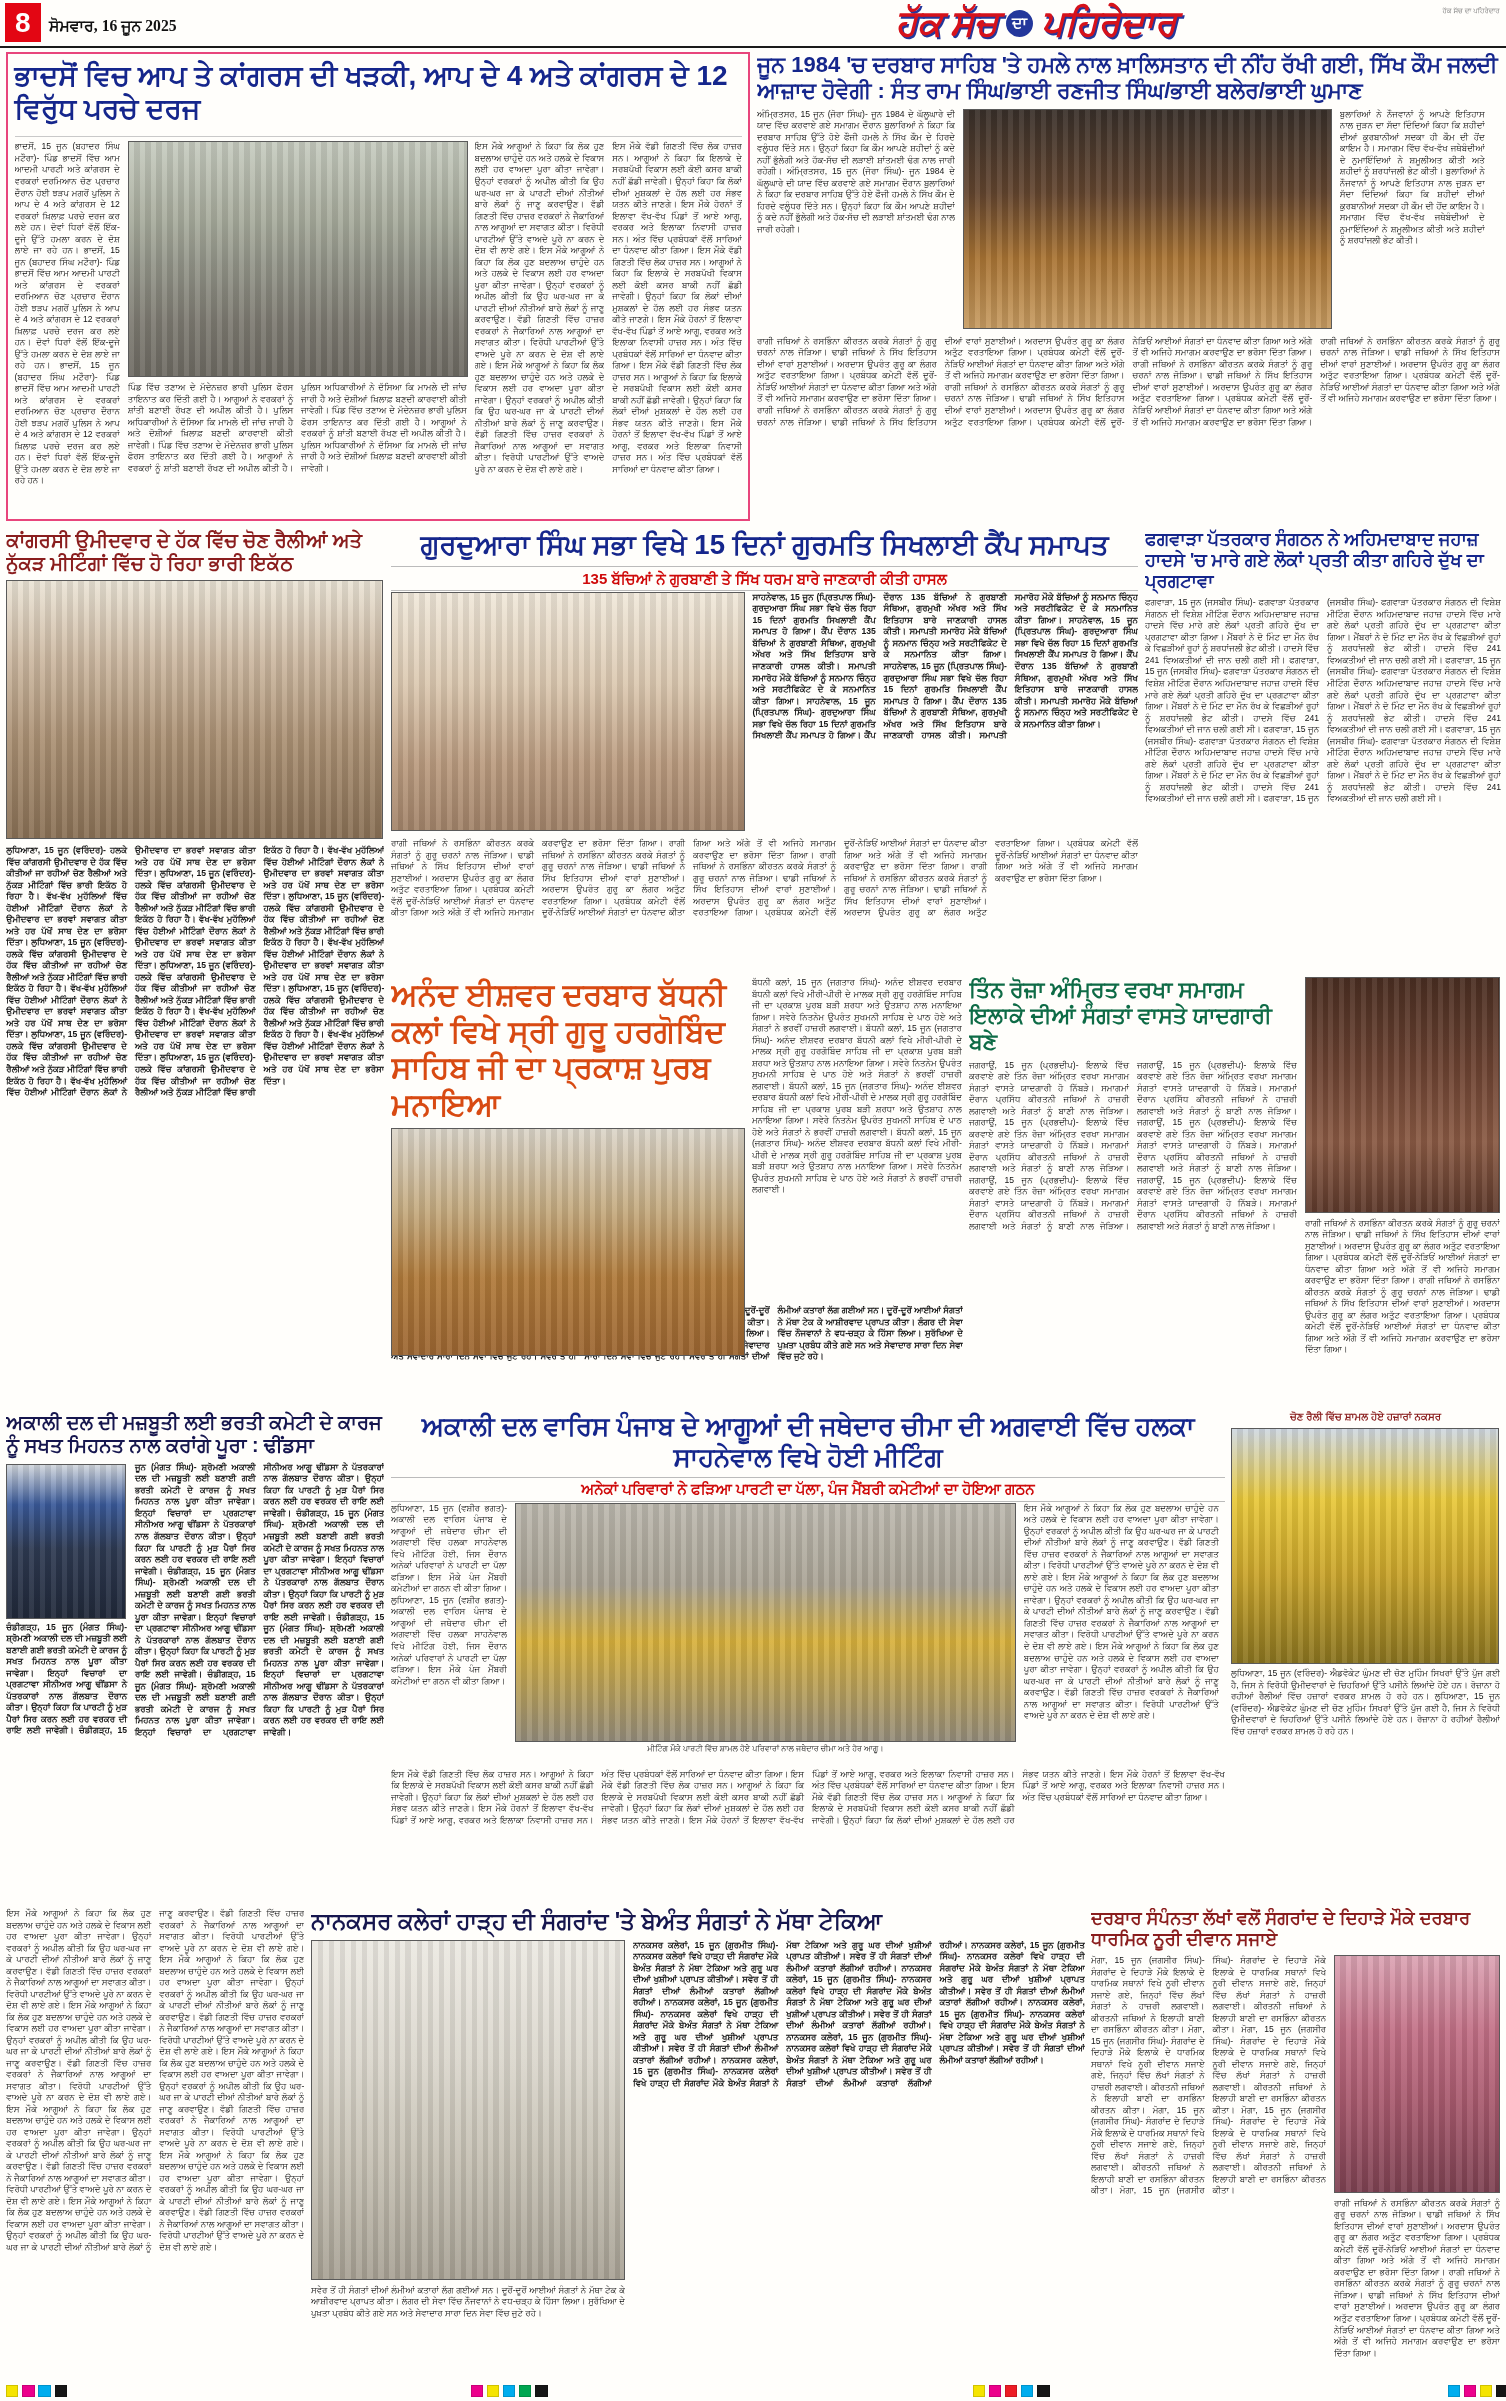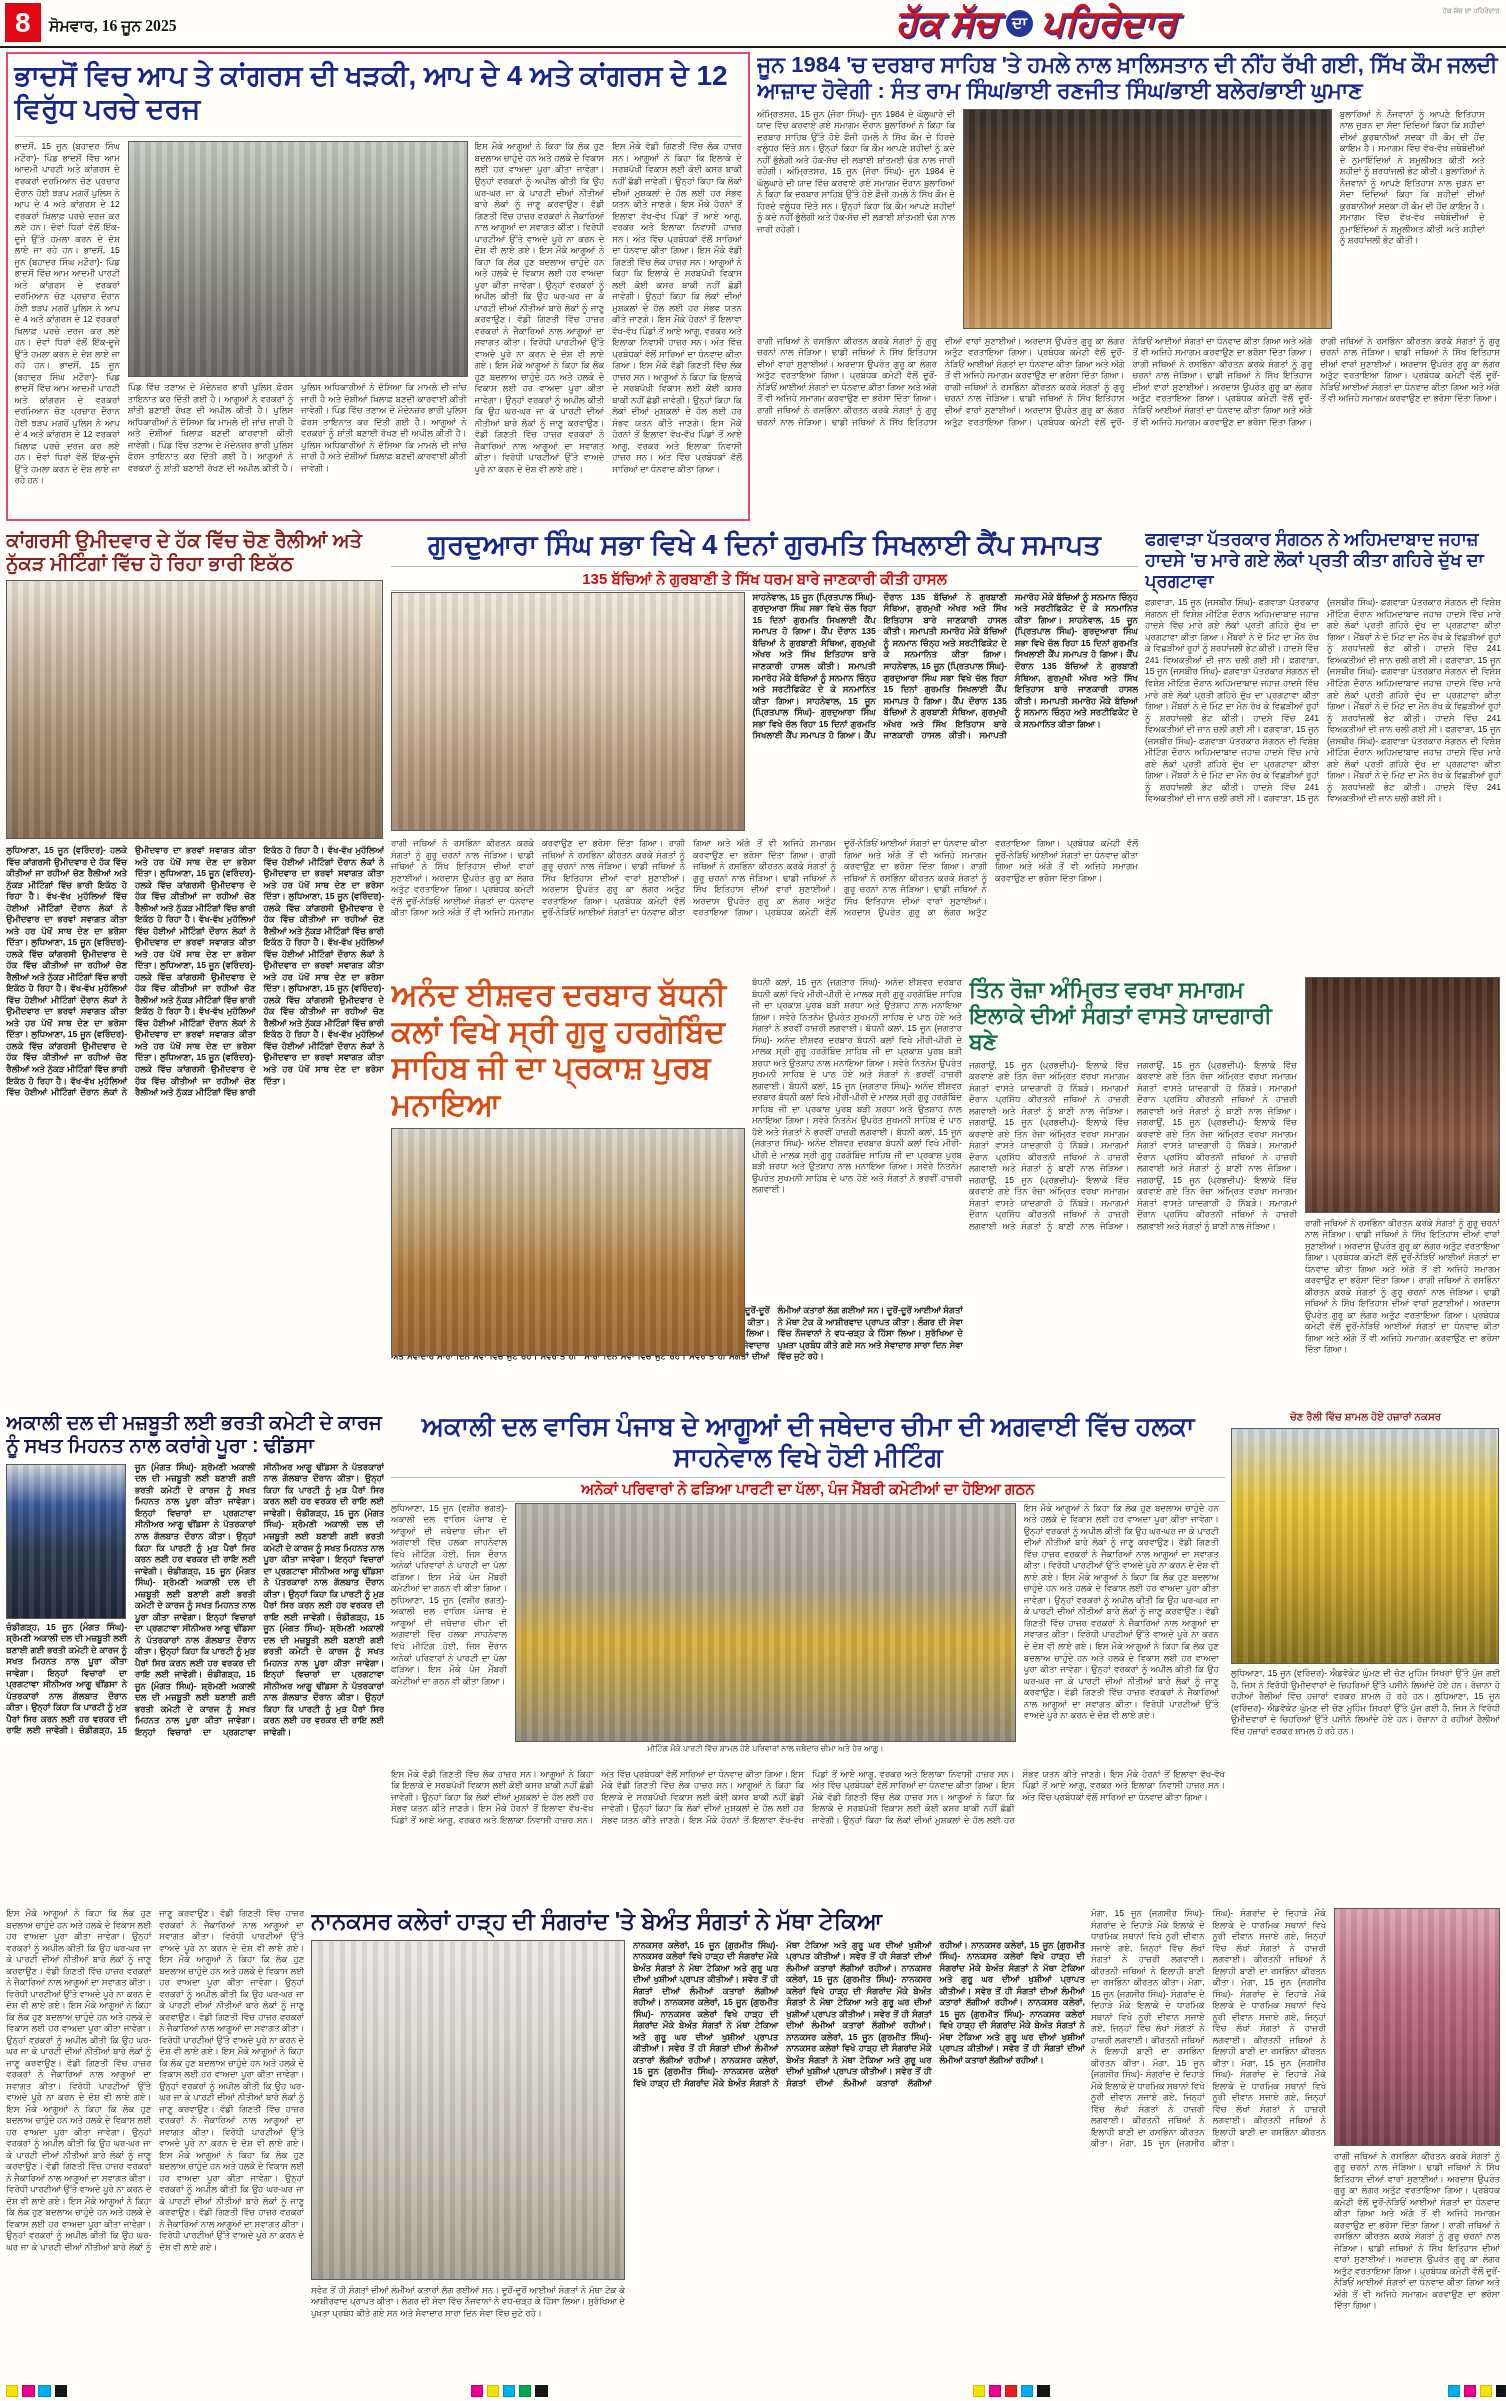--- a/index.html
+++ b/index.html
@@ -98,21 +98,21 @@
     <div class="tcol cols4" style="height:166px;margin-top:6.3px;">ਰਾਗੀ ਜਥਿਆਂ ਨੇ ਰਸਭਿੰਨਾ ਕੀਰਤਨ ਕਰਕੇ ਸੰਗਤਾਂ ਨੂੰ ਗੁਰੂ ਚਰਨਾਂ ਨਾਲ ਜੋੜਿਆ। ਢਾਡੀ ਜਥਿਆਂ ਨੇ ਸਿੱਖ ਇਤਿਹਾਸ ਦੀਆਂ ਵਾਰਾਂ ਸੁਣਾਈਆਂ। ਅਰਦਾਸ ਉਪਰੰਤ ਗੁਰੂ ਕਾ ਲੰਗਰ ਅਤੁੱਟ ਵਰਤਾਇਆ ਗਿਆ। ਪ੍ਰਬੰਧਕ ਕਮੇਟੀ ਵੱਲੋਂ ਦੂਰੋਂ-ਨੇੜਿਓਂ ਆਈਆਂ ਸੰਗਤਾਂ ਦਾ ਧੰਨਵਾਦ ਕੀਤਾ ਗਿਆ ਅਤੇ ਅੱਗੇ ਤੋਂ ਵੀ ਅਜਿਹੇ ਸਮਾਗਮ ਕਰਵਾਉਣ ਦਾ ਭਰੋਸਾ ਦਿੱਤਾ ਗਿਆ। ਰਾਗੀ ਜਥਿਆਂ ਨੇ ਰਸਭਿੰਨਾ ਕੀਰਤਨ ਕਰਕੇ ਸੰਗਤਾਂ ਨੂੰ ਗੁਰੂ ਚਰਨਾਂ ਨਾਲ ਜੋੜਿਆ। ਢਾਡੀ ਜਥਿਆਂ ਨੇ ਸਿੱਖ ਇਤਿਹਾਸ ਦੀਆਂ ਵਾਰਾਂ ਸੁਣਾਈਆਂ। ਅਰਦਾਸ ਉਪਰੰਤ ਗੁਰੂ ਕਾ ਲੰਗਰ ਅਤੁੱਟ ਵਰਤਾਇਆ ਗਿਆ। ਪ੍ਰਬੰਧਕ ਕਮੇਟੀ ਵੱਲੋਂ ਦੂਰੋਂ-ਨੇੜਿਓਂ ਆਈਆਂ ਸੰਗਤਾਂ ਦਾ ਧੰਨਵਾਦ ਕੀਤਾ ਗਿਆ ਅਤੇ ਅੱਗੇ ਤੋਂ ਵੀ ਅਜਿਹੇ ਸਮਾਗਮ ਕਰਵਾਉਣ ਦਾ ਭਰੋਸਾ ਦਿੱਤਾ ਗਿਆ। ਰਾਗੀ ਜਥਿਆਂ ਨੇ ਰਸਭਿੰਨਾ ਕੀਰਤਨ ਕਰਕੇ ਸੰਗਤਾਂ ਨੂੰ ਗੁਰੂ ਚਰਨਾਂ ਨਾਲ ਜੋੜਿਆ। ਢਾਡੀ ਜਥਿਆਂ ਨੇ ਸਿੱਖ ਇਤਿਹਾਸ ਦੀਆਂ ਵਾਰਾਂ ਸੁਣਾਈਆਂ। ਅਰਦਾਸ ਉਪਰੰਤ ਗੁਰੂ ਕਾ ਲੰਗਰ ਅਤੁੱਟ ਵਰਤਾਇਆ ਗਿਆ। ਪ੍ਰਬੰਧਕ ਕਮੇਟੀ ਵੱਲੋਂ ਦੂਰੋਂ-ਨੇੜਿਓਂ ਆਈਆਂ ਸੰਗਤਾਂ ਦਾ ਧੰਨਵਾਦ ਕੀਤਾ ਗਿਆ ਅਤੇ ਅੱਗੇ ਤੋਂ ਵੀ ਅਜਿਹੇ ਸਮਾਗਮ ਕਰਵਾਉਣ ਦਾ ਭਰੋਸਾ ਦਿੱਤਾ ਗਿਆ। ਰਾਗੀ ਜਥਿਆਂ ਨੇ ਰਸਭਿੰਨਾ ਕੀਰਤਨ ਕਰਕੇ ਸੰਗਤਾਂ ਨੂੰ ਗੁਰੂ ਚਰਨਾਂ ਨਾਲ ਜੋੜਿਆ। ਢਾਡੀ ਜਥਿਆਂ ਨੇ ਸਿੱਖ ਇਤਿਹਾਸ ਦੀਆਂ ਵਾਰਾਂ ਸੁਣਾਈਆਂ। ਅਰਦਾਸ ਉਪਰੰਤ ਗੁਰੂ ਕਾ ਲੰਗਰ ਅਤੁੱਟ ਵਰਤਾਇਆ ਗਿਆ। ਪ੍ਰਬੰਧਕ ਕਮੇਟੀ ਵੱਲੋਂ ਦੂਰੋਂ-ਨੇੜਿਓਂ ਆਈਆਂ ਸੰਗਤਾਂ ਦਾ ਧੰਨਵਾਦ ਕੀਤਾ ਗਿਆ ਅਤੇ ਅੱਗੇ ਤੋਂ ਵੀ ਅਜਿਹੇ ਸਮਾਗਮ ਕਰਵਾਉਣ ਦਾ ਭਰੋਸਾ ਦਿੱਤਾ ਗਿਆ। ਰਾਗੀ ਜਥਿਆਂ ਨੇ ਰਸਭਿੰਨਾ ਕੀਰਤਨ ਕਰਕੇ ਸੰਗਤਾਂ ਨੂੰ ਗੁਰੂ ਚਰਨਾਂ ਨਾਲ ਜੋੜਿਆ। ਢਾਡੀ ਜਥਿਆਂ ਨੇ ਸਿੱਖ ਇਤਿਹਾਸ ਦੀਆਂ ਵਾਰਾਂ ਸੁਣਾਈਆਂ। ਅਰਦਾਸ ਉਪਰੰਤ ਗੁਰੂ ਕਾ ਲੰਗਰ ਅਤੁੱਟ ਵਰਤਾਇਆ ਗਿਆ। ਪ੍ਰਬੰਧਕ ਕਮੇਟੀ ਵੱਲੋਂ ਦੂਰੋਂ-ਨੇੜਿਓਂ ਆਈਆਂ ਸੰਗਤਾਂ ਦਾ ਧੰਨਵਾਦ ਕੀਤਾ ਗਿਆ ਅਤੇ ਅੱਗੇ ਤੋਂ ਵੀ ਅਜਿਹੇ ਸਮਾਗਮ ਕਰਵਾਉਣ ਦਾ ਭਰੋਸਾ ਦਿੱਤਾ ਗਿਆ।</div>
   </section>
 
   <section class="art" style="left:6.3px;top:529px;width:378px;height:876px;">
     <h1 class="hl hl-maroon" style="font-size:19.6px;">ਕਾਂਗਰਸੀ ਉਮੀਦਵਾਰ ਦੇ ਹੱਕ ਵਿੱਚ ਚੋਣ ਰੈਲੀਆਂ ਅਤੇ ਨੁੱਕੜ ਮੀਟਿੰਗਾਂ ਵਿੱਚ ਹੋ ਰਿਹਾ ਭਾਰੀ ਇਕੱਠ</h1>
     <div class="photo ph-rally" style="width:375px;height:257px;"></div>
     <div class="tcol cols3" style="height:517px;margin-top:6.3px;">ਲੁਧਿਆਣਾ, 15 ਜੂਨ (ਵਰਿੰਦਰ)- ਹਲਕੇ ਵਿੱਚ ਕਾਂਗਰਸੀ ਉਮੀਦਵਾਰ ਦੇ ਹੱਕ ਵਿੱਚ ਕੀਤੀਆਂ ਜਾ ਰਹੀਆਂ ਚੋਣ ਰੈਲੀਆਂ ਅਤੇ ਨੁੱਕੜ ਮੀਟਿੰਗਾਂ ਵਿੱਚ ਭਾਰੀ ਇਕੱਠ ਹੋ ਰਿਹਾ ਹੈ। ਵੱਖ-ਵੱਖ ਮੁਹੱਲਿਆਂ ਵਿੱਚ ਹੋਈਆਂ ਮੀਟਿੰਗਾਂ ਦੌਰਾਨ ਲੋਕਾਂ ਨੇ ਉਮੀਦਵਾਰ ਦਾ ਭਰਵਾਂ ਸਵਾਗਤ ਕੀਤਾ ਅਤੇ ਹਰ ਪੱਖੋਂ ਸਾਥ ਦੇਣ ਦਾ ਭਰੋਸਾ ਦਿੱਤਾ। ਲੁਧਿਆਣਾ, 15 ਜੂਨ (ਵਰਿੰਦਰ)- ਹਲਕੇ ਵਿੱਚ ਕਾਂਗਰਸੀ ਉਮੀਦਵਾਰ ਦੇ ਹੱਕ ਵਿੱਚ ਕੀਤੀਆਂ ਜਾ ਰਹੀਆਂ ਚੋਣ ਰੈਲੀਆਂ ਅਤੇ ਨੁੱਕੜ ਮੀਟਿੰਗਾਂ ਵਿੱਚ ਭਾਰੀ ਇਕੱਠ ਹੋ ਰਿਹਾ ਹੈ। ਵੱਖ-ਵੱਖ ਮੁਹੱਲਿਆਂ ਵਿੱਚ ਹੋਈਆਂ ਮੀਟਿੰਗਾਂ ਦੌਰਾਨ ਲੋਕਾਂ ਨੇ ਉਮੀਦਵਾਰ ਦਾ ਭਰਵਾਂ ਸਵਾਗਤ ਕੀਤਾ ਅਤੇ ਹਰ ਪੱਖੋਂ ਸਾਥ ਦੇਣ ਦਾ ਭਰੋਸਾ ਦਿੱਤਾ। ਲੁਧਿਆਣਾ, 15 ਜੂਨ (ਵਰਿੰਦਰ)- ਹਲਕੇ ਵਿੱਚ ਕਾਂਗਰਸੀ ਉਮੀਦਵਾਰ ਦੇ ਹੱਕ ਵਿੱਚ ਕੀਤੀਆਂ ਜਾ ਰਹੀਆਂ ਚੋਣ ਰੈਲੀਆਂ ਅਤੇ ਨੁੱਕੜ ਮੀਟਿੰਗਾਂ ਵਿੱਚ ਭਾਰੀ ਇਕੱਠ ਹੋ ਰਿਹਾ ਹੈ। ਵੱਖ-ਵੱਖ ਮੁਹੱਲਿਆਂ ਵਿੱਚ ਹੋਈਆਂ ਮੀਟਿੰਗਾਂ ਦੌਰਾਨ ਲੋਕਾਂ ਨੇ ਉਮੀਦਵਾਰ ਦਾ ਭਰਵਾਂ ਸਵਾਗਤ ਕੀਤਾ ਅਤੇ ਹਰ ਪੱਖੋਂ ਸਾਥ ਦੇਣ ਦਾ ਭਰੋਸਾ ਦਿੱਤਾ। ਲੁਧਿਆਣਾ, 15 ਜੂਨ (ਵਰਿੰਦਰ)- ਹਲਕੇ ਵਿੱਚ ਕਾਂਗਰਸੀ ਉਮੀਦਵਾਰ ਦੇ ਹੱਕ ਵਿੱਚ ਕੀਤੀਆਂ ਜਾ ਰਹੀਆਂ ਚੋਣ ਰੈਲੀਆਂ ਅਤੇ ਨੁੱਕੜ ਮੀਟਿੰਗਾਂ ਵਿੱਚ ਭਾਰੀ ਇਕੱਠ ਹੋ ਰਿਹਾ ਹੈ। ਵੱਖ-ਵੱਖ ਮੁਹੱਲਿਆਂ ਵਿੱਚ ਹੋਈਆਂ ਮੀਟਿੰਗਾਂ ਦੌਰਾਨ ਲੋਕਾਂ ਨੇ ਉਮੀਦਵਾਰ ਦਾ ਭਰਵਾਂ ਸਵਾਗਤ ਕੀਤਾ ਅਤੇ ਹਰ ਪੱਖੋਂ ਸਾਥ ਦੇਣ ਦਾ ਭਰੋਸਾ ਦਿੱਤਾ। ਲੁਧਿਆਣਾ, 15 ਜੂਨ (ਵਰਿੰਦਰ)- ਹਲਕੇ ਵਿੱਚ ਕਾਂਗਰਸੀ ਉਮੀਦਵਾਰ ਦੇ ਹੱਕ ਵਿੱਚ ਕੀਤੀਆਂ ਜਾ ਰਹੀਆਂ ਚੋਣ ਰੈਲੀਆਂ ਅਤੇ ਨੁੱਕੜ ਮੀਟਿੰਗਾਂ ਵਿੱਚ ਭਾਰੀ ਇਕੱਠ ਹੋ ਰਿਹਾ ਹੈ। ਵੱਖ-ਵੱਖ ਮੁਹੱਲਿਆਂ ਵਿੱਚ ਹੋਈਆਂ ਮੀਟਿੰਗਾਂ ਦੌਰਾਨ ਲੋਕਾਂ ਨੇ ਉਮੀਦਵਾਰ ਦਾ ਭਰਵਾਂ ਸਵਾਗਤ ਕੀਤਾ ਅਤੇ ਹਰ ਪੱਖੋਂ ਸਾਥ ਦੇਣ ਦਾ ਭਰੋਸਾ ਦਿੱਤਾ। ਲੁਧਿਆਣਾ, 15 ਜੂਨ (ਵਰਿੰਦਰ)- ਹਲਕੇ ਵਿੱਚ ਕਾਂਗਰਸੀ ਉਮੀਦਵਾਰ ਦੇ ਹੱਕ ਵਿੱਚ ਕੀਤੀਆਂ ਜਾ ਰਹੀਆਂ ਚੋਣ ਰੈਲੀਆਂ ਅਤੇ ਨੁੱਕੜ ਮੀਟਿੰਗਾਂ ਵਿੱਚ ਭਾਰੀ ਇਕੱਠ ਹੋ ਰਿਹਾ ਹੈ। ਵੱਖ-ਵੱਖ ਮੁਹੱਲਿਆਂ ਵਿੱਚ ਹੋਈਆਂ ਮੀਟਿੰਗਾਂ ਦੌਰਾਨ ਲੋਕਾਂ ਨੇ ਉਮੀਦਵਾਰ ਦਾ ਭਰਵਾਂ ਸਵਾਗਤ ਕੀਤਾ ਅਤੇ ਹਰ ਪੱਖੋਂ ਸਾਥ ਦੇਣ ਦਾ ਭਰੋਸਾ ਦਿੱਤਾ। ਲੁਧਿਆਣਾ, 15 ਜੂਨ (ਵਰਿੰਦਰ)- ਹਲਕੇ ਵਿੱਚ ਕਾਂਗਰਸੀ ਉਮੀਦਵਾਰ ਦੇ ਹੱਕ ਵਿੱਚ ਕੀਤੀਆਂ ਜਾ ਰਹੀਆਂ ਚੋਣ ਰੈਲੀਆਂ ਅਤੇ ਨੁੱਕੜ ਮੀਟਿੰਗਾਂ ਵਿੱਚ ਭਾਰੀ ਇਕੱਠ ਹੋ ਰਿਹਾ ਹੈ। ਵੱਖ-ਵੱਖ ਮੁਹੱਲਿਆਂ ਵਿੱਚ ਹੋਈਆਂ ਮੀਟਿੰਗਾਂ ਦੌਰਾਨ ਲੋਕਾਂ ਨੇ ਉਮੀਦਵਾਰ ਦਾ ਭਰਵਾਂ ਸਵਾਗਤ ਕੀਤਾ ਅਤੇ ਹਰ ਪੱਖੋਂ ਸਾਥ ਦੇਣ ਦਾ ਭਰੋਸਾ ਦਿੱਤਾ। ਲੁਧਿਆਣਾ, 15 ਜੂਨ (ਵਰਿੰਦਰ)- ਹਲਕੇ ਵਿੱਚ ਕਾਂਗਰਸੀ ਉਮੀਦਵਾਰ ਦੇ ਹੱਕ ਵਿੱਚ ਕੀਤੀਆਂ ਜਾ ਰਹੀਆਂ ਚੋਣ ਰੈਲੀਆਂ ਅਤੇ ਨੁੱਕੜ ਮੀਟਿੰਗਾਂ ਵਿੱਚ ਭਾਰੀ ਇਕੱਠ ਹੋ ਰਿਹਾ ਹੈ। ਵੱਖ-ਵੱਖ ਮੁਹੱਲਿਆਂ ਵਿੱਚ ਹੋਈਆਂ ਮੀਟਿੰਗਾਂ ਦੌਰਾਨ ਲੋਕਾਂ ਨੇ ਉਮੀਦਵਾਰ ਦਾ ਭਰਵਾਂ ਸਵਾਗਤ ਕੀਤਾ ਅਤੇ ਹਰ ਪੱਖੋਂ ਸਾਥ ਦੇਣ ਦਾ ਭਰੋਸਾ ਦਿੱਤਾ।</div>
   </section>
 
   <section class="art" style="left:391px;top:529px;width:747px;height:441px;">
-    <h1 class="hl hl-blue" style="font-size:27.5px;text-align:center;">ਗੁਰਦੁਆਰਾ ਸਿੰਘ ਸਭਾ ਵਿਖੇ 4 ਦਿਨਾਂ ਗੁਰਮਤਿ ਸਿਖਲਾਈ ਕੈਂਪ ਸਮਾਪਤ</h1>
+    <h1 class="hl hl-blue" style="font-size:27.5px;text-align:center;">ਗੁਰਦੁਆਰਾ ਸਿੰਘ ਸਭਾ ਵਿਖੇ 15 ਦਿਨਾਂ ਗੁਰਮਤਿ ਸਿਖਲਾਈ ਕੈਂਪ ਸਮਾਪਤ</h1>
     <p class="subhead" style="font-size:15px;">135 ਬੱਚਿਆਂ ਨੇ ਗੁਰਬਾਣੀ ਤੇ ਸਿੱਖ ਧਰਮ ਬਾਰੇ ਜਾਣਕਾਰੀ ਕੀਤੀ ਹਾਸਲ</p>
     <div class="row" style="height:240px;">
       <div class="photo ph-kids" style="width:352px;height:237px;"></div>
       <div class="tcol cols3" style="width:386px;height:100%;">ਸਾਹਨੇਵਾਲ, 15 ਜੂਨ (ਪ੍ਰਿਤਪਾਲ ਸਿੰਘ)- ਗੁਰਦੁਆਰਾ ਸਿੰਘ ਸਭਾ ਵਿਖੇ ਚੱਲ ਰਿਹਾ 15 ਦਿਨਾਂ ਗੁਰਮਤਿ ਸਿਖਲਾਈ ਕੈਂਪ ਸਮਾਪਤ ਹੋ ਗਿਆ। ਕੈਂਪ ਦੌਰਾਨ 135 ਬੱਚਿਆਂ ਨੇ ਗੁਰਬਾਣੀ ਸੰਥਿਆ, ਗੁਰਮੁਖੀ ਅੱਖਰ ਅਤੇ ਸਿੱਖ ਇਤਿਹਾਸ ਬਾਰੇ ਜਾਣਕਾਰੀ ਹਾਸਲ ਕੀਤੀ। ਸਮਾਪਤੀ ਸਮਾਰੋਹ ਮੌਕੇ ਬੱਚਿਆਂ ਨੂੰ ਸਨਮਾਨ ਚਿੰਨ੍ਹ ਅਤੇ ਸਰਟੀਫਿਕੇਟ ਦੇ ਕੇ ਸਨਮਾਨਿਤ ਕੀਤਾ ਗਿਆ। ਸਾਹਨੇਵਾਲ, 15 ਜੂਨ (ਪ੍ਰਿਤਪਾਲ ਸਿੰਘ)- ਗੁਰਦੁਆਰਾ ਸਿੰਘ ਸਭਾ ਵਿਖੇ ਚੱਲ ਰਿਹਾ 15 ਦਿਨਾਂ ਗੁਰਮਤਿ ਸਿਖਲਾਈ ਕੈਂਪ ਸਮਾਪਤ ਹੋ ਗਿਆ। ਕੈਂਪ ਦੌਰਾਨ 135 ਬੱਚਿਆਂ ਨੇ ਗੁਰਬਾਣੀ ਸੰਥਿਆ, ਗੁਰਮੁਖੀ ਅੱਖਰ ਅਤੇ ਸਿੱਖ ਇਤਿਹਾਸ ਬਾਰੇ ਜਾਣਕਾਰੀ ਹਾਸਲ ਕੀਤੀ। ਸਮਾਪਤੀ ਸਮਾਰੋਹ ਮੌਕੇ ਬੱਚਿਆਂ ਨੂੰ ਸਨਮਾਨ ਚਿੰਨ੍ਹ ਅਤੇ ਸਰਟੀਫਿਕੇਟ ਦੇ ਕੇ ਸਨਮਾਨਿਤ ਕੀਤਾ ਗਿਆ। ਸਾਹਨੇਵਾਲ, 15 ਜੂਨ (ਪ੍ਰਿਤਪਾਲ ਸਿੰਘ)- ਗੁਰਦੁਆਰਾ ਸਿੰਘ ਸਭਾ ਵਿਖੇ ਚੱਲ ਰਿਹਾ 15 ਦਿਨਾਂ ਗੁਰਮਤਿ ਸਿਖਲਾਈ ਕੈਂਪ ਸਮਾਪਤ ਹੋ ਗਿਆ। ਕੈਂਪ ਦੌਰਾਨ 135 ਬੱਚਿਆਂ ਨੇ ਗੁਰਬਾਣੀ ਸੰਥਿਆ, ਗੁਰਮੁਖੀ ਅੱਖਰ ਅਤੇ ਸਿੱਖ ਇਤਿਹਾਸ ਬਾਰੇ ਜਾਣਕਾਰੀ ਹਾਸਲ ਕੀਤੀ। ਸਮਾਪਤੀ ਸਮਾਰੋਹ ਮੌਕੇ ਬੱਚਿਆਂ ਨੂੰ ਸਨਮਾਨ ਚਿੰਨ੍ਹ ਅਤੇ ਸਰਟੀਫਿਕੇਟ ਦੇ ਕੇ ਸਨਮਾਨਿਤ ਕੀਤਾ ਗਿਆ। ਸਾਹਨੇਵਾਲ, 15 ਜੂਨ (ਪ੍ਰਿਤਪਾਲ ਸਿੰਘ)- ਗੁਰਦੁਆਰਾ ਸਿੰਘ ਸਭਾ ਵਿਖੇ ਚੱਲ ਰਿਹਾ 15 ਦਿਨਾਂ ਗੁਰਮਤਿ ਸਿਖਲਾਈ ਕੈਂਪ ਸਮਾਪਤ ਹੋ ਗਿਆ। ਕੈਂਪ ਦੌਰਾਨ 135 ਬੱਚਿਆਂ ਨੇ ਗੁਰਬਾਣੀ ਸੰਥਿਆ, ਗੁਰਮੁਖੀ ਅੱਖਰ ਅਤੇ ਸਿੱਖ ਇਤਿਹਾਸ ਬਾਰੇ ਜਾਣਕਾਰੀ ਹਾਸਲ ਕੀਤੀ। ਸਮਾਪਤੀ ਸਮਾਰੋਹ ਮੌਕੇ ਬੱਚਿਆਂ ਨੂੰ ਸਨਮਾਨ ਚਿੰਨ੍ਹ ਅਤੇ ਸਰਟੀਫਿਕੇਟ ਦੇ ਕੇ ਸਨਮਾਨਿਤ ਕੀਤਾ ਗਿਆ।</div>
     </div>
     <div class="tcol cols5" style="height:100px;margin-top:6.3px;">ਰਾਗੀ ਜਥਿਆਂ ਨੇ ਰਸਭਿੰਨਾ ਕੀਰਤਨ ਕਰਕੇ ਸੰਗਤਾਂ ਨੂੰ ਗੁਰੂ ਚਰਨਾਂ ਨਾਲ ਜੋੜਿਆ। ਢਾਡੀ ਜਥਿਆਂ ਨੇ ਸਿੱਖ ਇਤਿਹਾਸ ਦੀਆਂ ਵਾਰਾਂ ਸੁਣਾਈਆਂ। ਅਰਦਾਸ ਉਪਰੰਤ ਗੁਰੂ ਕਾ ਲੰਗਰ ਅਤੁੱਟ ਵਰਤਾਇਆ ਗਿਆ। ਪ੍ਰਬੰਧਕ ਕਮੇਟੀ ਵੱਲੋਂ ਦੂਰੋਂ-ਨੇੜਿਓਂ ਆਈਆਂ ਸੰਗਤਾਂ ਦਾ ਧੰਨਵਾਦ ਕੀਤਾ ਗਿਆ ਅਤੇ ਅੱਗੇ ਤੋਂ ਵੀ ਅਜਿਹੇ ਸਮਾਗਮ ਕਰਵਾਉਣ ਦਾ ਭਰੋਸਾ ਦਿੱਤਾ ਗਿਆ। ਰਾਗੀ ਜਥਿਆਂ ਨੇ ਰਸਭਿੰਨਾ ਕੀਰਤਨ ਕਰਕੇ ਸੰਗਤਾਂ ਨੂੰ ਗੁਰੂ ਚਰਨਾਂ ਨਾਲ ਜੋੜਿਆ। ਢਾਡੀ ਜਥਿਆਂ ਨੇ ਸਿੱਖ ਇਤਿਹਾਸ ਦੀਆਂ ਵਾਰਾਂ ਸੁਣਾਈਆਂ। ਅਰਦਾਸ ਉਪਰੰਤ ਗੁਰੂ ਕਾ ਲੰਗਰ ਅਤੁੱਟ ਵਰਤਾਇਆ ਗਿਆ। ਪ੍ਰਬੰਧਕ ਕਮੇਟੀ ਵੱਲੋਂ ਦੂਰੋਂ-ਨੇੜਿਓਂ ਆਈਆਂ ਸੰਗਤਾਂ ਦਾ ਧੰਨਵਾਦ ਕੀਤਾ ਗਿਆ ਅਤੇ ਅੱਗੇ ਤੋਂ ਵੀ ਅਜਿਹੇ ਸਮਾਗਮ ਕਰਵਾਉਣ ਦਾ ਭਰੋਸਾ ਦਿੱਤਾ ਗਿਆ। ਰਾਗੀ ਜਥਿਆਂ ਨੇ ਰਸਭਿੰਨਾ ਕੀਰਤਨ ਕਰਕੇ ਸੰਗਤਾਂ ਨੂੰ ਗੁਰੂ ਚਰਨਾਂ ਨਾਲ ਜੋੜਿਆ। ਢਾਡੀ ਜਥਿਆਂ ਨੇ ਸਿੱਖ ਇਤਿਹਾਸ ਦੀਆਂ ਵਾਰਾਂ ਸੁਣਾਈਆਂ। ਅਰਦਾਸ ਉਪਰੰਤ ਗੁਰੂ ਕਾ ਲੰਗਰ ਅਤੁੱਟ ਵਰਤਾਇਆ ਗਿਆ। ਪ੍ਰਬੰਧਕ ਕਮੇਟੀ ਵੱਲੋਂ ਦੂਰੋਂ-ਨੇੜਿਓਂ ਆਈਆਂ ਸੰਗਤਾਂ ਦਾ ਧੰਨਵਾਦ ਕੀਤਾ ਗਿਆ ਅਤੇ ਅੱਗੇ ਤੋਂ ਵੀ ਅਜਿਹੇ ਸਮਾਗਮ ਕਰਵਾਉਣ ਦਾ ਭਰੋਸਾ ਦਿੱਤਾ ਗਿਆ। ਰਾਗੀ ਜਥਿਆਂ ਨੇ ਰਸਭਿੰਨਾ ਕੀਰਤਨ ਕਰਕੇ ਸੰਗਤਾਂ ਨੂੰ ਗੁਰੂ ਚਰਨਾਂ ਨਾਲ ਜੋੜਿਆ। ਢਾਡੀ ਜਥਿਆਂ ਨੇ ਸਿੱਖ ਇਤਿਹਾਸ ਦੀਆਂ ਵਾਰਾਂ ਸੁਣਾਈਆਂ। ਅਰਦਾਸ ਉਪਰੰਤ ਗੁਰੂ ਕਾ ਲੰਗਰ ਅਤੁੱਟ ਵਰਤਾਇਆ ਗਿਆ। ਪ੍ਰਬੰਧਕ ਕਮੇਟੀ ਵੱਲੋਂ ਦੂਰੋਂ-ਨੇੜਿਓਂ ਆਈਆਂ ਸੰਗਤਾਂ ਦਾ ਧੰਨਵਾਦ ਕੀਤਾ ਗਿਆ ਅਤੇ ਅੱਗੇ ਤੋਂ ਵੀ ਅਜਿਹੇ ਸਮਾਗਮ ਕਰਵਾਉਣ ਦਾ ਭਰੋਸਾ ਦਿੱਤਾ ਗਿਆ।</div>
   </section>
 
   <section class="art" style="left:1145px;top:529px;width:356px;height:441px;">
     <h1 class="hl hl-blue" style="font-size:18px;">ਫਗਵਾੜਾ ਪੱਤਰਕਾਰ ਸੰਗਠਨ ਨੇ ਅਹਿਮਦਾਬਾਦ ਜਹਾਜ਼ ਹਾਦਸੇ 'ਚ ਮਾਰੇ ਗਏ ਲੋਕਾਂ ਪ੍ਰਤੀ ਕੀਤਾ ਗਹਿਰੇ ਦੁੱਖ ਦਾ ਪ੍ਰਗਟਾਵਾ</h1>
@@ -179,20 +179,21 @@
     <div class="row" style="height:424px;">
       <div style="width:314px;">
         <div class="photo ph-sants" style="width:312px;height:338px;"></div>
         <div class="tcol" style="height:77px;margin-top:4.7px;">ਸਵੇਰ ਤੋਂ ਹੀ ਸੰਗਤਾਂ ਦੀਆਂ ਲੰਮੀਆਂ ਕਤਾਰਾਂ ਲੱਗ ਗਈਆਂ ਸਨ। ਦੂਰੋਂ-ਦੂਰੋਂ ਆਈਆਂ ਸੰਗਤਾਂ ਨੇ ਮੱਥਾ ਟੇਕ ਕੇ ਆਸ਼ੀਰਵਾਦ ਪ੍ਰਾਪਤ ਕੀਤਾ। ਲੰਗਰ ਦੀ ਸੇਵਾ ਵਿੱਚ ਨੌਜਵਾਨਾਂ ਨੇ ਵਧ-ਚੜ੍ਹ ਕੇ ਹਿੱਸਾ ਲਿਆ। ਸੁਰੱਖਿਆ ਦੇ ਪੁਖ਼ਤਾ ਪ੍ਰਬੰਧ ਕੀਤੇ ਗਏ ਸਨ ਅਤੇ ਸੇਵਾਦਾਰ ਸਾਰਾ ਦਿਨ ਸੇਵਾ ਵਿੱਚ ਜੁਟੇ ਰਹੇ।</div>
       </div>
       <div class="tcol cols3" style="width:452px;height:100%;">ਨਾਨਕਸਰ ਕਲੇਰਾਂ, 15 ਜੂਨ (ਗੁਰਮੀਤ ਸਿੰਘ)- ਨਾਨਕਸਰ ਕਲੇਰਾਂ ਵਿਖੇ ਹਾੜ੍ਹ ਦੀ ਸੰਗਰਾਂਦ ਮੌਕੇ ਬੇਅੰਤ ਸੰਗਤਾਂ ਨੇ ਮੱਥਾ ਟੇਕਿਆ ਅਤੇ ਗੁਰੂ ਘਰ ਦੀਆਂ ਖੁਸ਼ੀਆਂ ਪ੍ਰਾਪਤ ਕੀਤੀਆਂ। ਸਵੇਰ ਤੋਂ ਹੀ ਸੰਗਤਾਂ ਦੀਆਂ ਲੰਮੀਆਂ ਕਤਾਰਾਂ ਲੱਗੀਆਂ ਰਹੀਆਂ। ਨਾਨਕਸਰ ਕਲੇਰਾਂ, 15 ਜੂਨ (ਗੁਰਮੀਤ ਸਿੰਘ)- ਨਾਨਕਸਰ ਕਲੇਰਾਂ ਵਿਖੇ ਹਾੜ੍ਹ ਦੀ ਸੰਗਰਾਂਦ ਮੌਕੇ ਬੇਅੰਤ ਸੰਗਤਾਂ ਨੇ ਮੱਥਾ ਟੇਕਿਆ ਅਤੇ ਗੁਰੂ ਘਰ ਦੀਆਂ ਖੁਸ਼ੀਆਂ ਪ੍ਰਾਪਤ ਕੀਤੀਆਂ। ਸਵੇਰ ਤੋਂ ਹੀ ਸੰਗਤਾਂ ਦੀਆਂ ਲੰਮੀਆਂ ਕਤਾਰਾਂ ਲੱਗੀਆਂ ਰਹੀਆਂ। ਨਾਨਕਸਰ ਕਲੇਰਾਂ, 15 ਜੂਨ (ਗੁਰਮੀਤ ਸਿੰਘ)- ਨਾਨਕਸਰ ਕਲੇਰਾਂ ਵਿਖੇ ਹਾੜ੍ਹ ਦੀ ਸੰਗਰਾਂਦ ਮੌਕੇ ਬੇਅੰਤ ਸੰਗਤਾਂ ਨੇ ਮੱਥਾ ਟੇਕਿਆ ਅਤੇ ਗੁਰੂ ਘਰ ਦੀਆਂ ਖੁਸ਼ੀਆਂ ਪ੍ਰਾਪਤ ਕੀਤੀਆਂ। ਸਵੇਰ ਤੋਂ ਹੀ ਸੰਗਤਾਂ ਦੀਆਂ ਲੰਮੀਆਂ ਕਤਾਰਾਂ ਲੱਗੀਆਂ ਰਹੀਆਂ। ਨਾਨਕਸਰ ਕਲੇਰਾਂ, 15 ਜੂਨ (ਗੁਰਮੀਤ ਸਿੰਘ)- ਨਾਨਕਸਰ ਕਲੇਰਾਂ ਵਿਖੇ ਹਾੜ੍ਹ ਦੀ ਸੰਗਰਾਂਦ ਮੌਕੇ ਬੇਅੰਤ ਸੰਗਤਾਂ ਨੇ ਮੱਥਾ ਟੇਕਿਆ ਅਤੇ ਗੁਰੂ ਘਰ ਦੀਆਂ ਖੁਸ਼ੀਆਂ ਪ੍ਰਾਪਤ ਕੀਤੀਆਂ। ਸਵੇਰ ਤੋਂ ਹੀ ਸੰਗਤਾਂ ਦੀਆਂ ਲੰਮੀਆਂ ਕਤਾਰਾਂ ਲੱਗੀਆਂ ਰਹੀਆਂ। ਨਾਨਕਸਰ ਕਲੇਰਾਂ, 15 ਜੂਨ (ਗੁਰਮੀਤ ਸਿੰਘ)- ਨਾਨਕਸਰ ਕਲੇਰਾਂ ਵਿਖੇ ਹਾੜ੍ਹ ਦੀ ਸੰਗਰਾਂਦ ਮੌਕੇ ਬੇਅੰਤ ਸੰਗਤਾਂ ਨੇ ਮੱਥਾ ਟੇਕਿਆ ਅਤੇ ਗੁਰੂ ਘਰ ਦੀਆਂ ਖੁਸ਼ੀਆਂ ਪ੍ਰਾਪਤ ਕੀਤੀਆਂ। ਸਵੇਰ ਤੋਂ ਹੀ ਸੰਗਤਾਂ ਦੀਆਂ ਲੰਮੀਆਂ ਕਤਾਰਾਂ ਲੱਗੀਆਂ ਰਹੀਆਂ। ਨਾਨਕਸਰ ਕਲੇਰਾਂ, 15 ਜੂਨ (ਗੁਰਮੀਤ ਸਿੰਘ)- ਨਾਨਕਸਰ ਕਲੇਰਾਂ ਵਿਖੇ ਹਾੜ੍ਹ ਦੀ ਸੰਗਰਾਂਦ ਮੌਕੇ ਬੇਅੰਤ ਸੰਗਤਾਂ ਨੇ ਮੱਥਾ ਟੇਕਿਆ ਅਤੇ ਗੁਰੂ ਘਰ ਦੀਆਂ ਖੁਸ਼ੀਆਂ ਪ੍ਰਾਪਤ ਕੀਤੀਆਂ। ਸਵੇਰ ਤੋਂ ਹੀ ਸੰਗਤਾਂ ਦੀਆਂ ਲੰਮੀਆਂ ਕਤਾਰਾਂ ਲੱਗੀਆਂ ਰਹੀਆਂ। ਨਾਨਕਸਰ ਕਲੇਰਾਂ, 15 ਜੂਨ (ਗੁਰਮੀਤ ਸਿੰਘ)- ਨਾਨਕਸਰ ਕਲੇਰਾਂ ਵਿਖੇ ਹਾੜ੍ਹ ਦੀ ਸੰਗਰਾਂਦ ਮੌਕੇ ਬੇਅੰਤ ਸੰਗਤਾਂ ਨੇ ਮੱਥਾ ਟੇਕਿਆ ਅਤੇ ਗੁਰੂ ਘਰ ਦੀਆਂ ਖੁਸ਼ੀਆਂ ਪ੍ਰਾਪਤ ਕੀਤੀਆਂ। ਸਵੇਰ ਤੋਂ ਹੀ ਸੰਗਤਾਂ ਦੀਆਂ ਲੰਮੀਆਂ ਕਤਾਰਾਂ ਲੱਗੀਆਂ ਰਹੀਆਂ।</div>
     </div>
   </section>
 
   <section class="art" style="left:1091px;top:1908px;width:409px;height:479px;">
+    <h1 class="hl hl-maroon" style="font-size:18px;">ਦਰਬਾਰ ਸੰਪੰਨਤਾ ਲੱਖਾਂ ਵਲੋਂ ਸੰਗਰਾਂਦ ਦੇ ਦਿਹਾੜੇ ਮੌਕੇ ਦਰਬਾਰ ਧਾਰਮਿਕ ਨੂਰੀ ਦੀਵਾਨ ਸਜਾਏ</h1>
     <div class="row" style="height:414px;">
       <div class="tcol cols2" style="width:236px;height:100%;">ਮੋਗਾ, 15 ਜੂਨ (ਜਗਸੀਰ ਸਿੰਘ)- ਸੰਗਰਾਂਦ ਦੇ ਦਿਹਾੜੇ ਮੌਕੇ ਇਲਾਕੇ ਦੇ ਧਾਰਮਿਕ ਸਥਾਨਾਂ ਵਿਖੇ ਨੂਰੀ ਦੀਵਾਨ ਸਜਾਏ ਗਏ, ਜਿਨ੍ਹਾਂ ਵਿੱਚ ਲੱਖਾਂ ਸੰਗਤਾਂ ਨੇ ਹਾਜ਼ਰੀ ਲਗਵਾਈ। ਕੀਰਤਨੀ ਜਥਿਆਂ ਨੇ ਇਲਾਹੀ ਬਾਣੀ ਦਾ ਰਸਭਿੰਨਾ ਕੀਰਤਨ ਕੀਤਾ। ਮੋਗਾ, 15 ਜੂਨ (ਜਗਸੀਰ ਸਿੰਘ)- ਸੰਗਰਾਂਦ ਦੇ ਦਿਹਾੜੇ ਮੌਕੇ ਇਲਾਕੇ ਦੇ ਧਾਰਮਿਕ ਸਥਾਨਾਂ ਵਿਖੇ ਨੂਰੀ ਦੀਵਾਨ ਸਜਾਏ ਗਏ, ਜਿਨ੍ਹਾਂ ਵਿੱਚ ਲੱਖਾਂ ਸੰਗਤਾਂ ਨੇ ਹਾਜ਼ਰੀ ਲਗਵਾਈ। ਕੀਰਤਨੀ ਜਥਿਆਂ ਨੇ ਇਲਾਹੀ ਬਾਣੀ ਦਾ ਰਸਭਿੰਨਾ ਕੀਰਤਨ ਕੀਤਾ। ਮੋਗਾ, 15 ਜੂਨ (ਜਗਸੀਰ ਸਿੰਘ)- ਸੰਗਰਾਂਦ ਦੇ ਦਿਹਾੜੇ ਮੌਕੇ ਇਲਾਕੇ ਦੇ ਧਾਰਮਿਕ ਸਥਾਨਾਂ ਵਿਖੇ ਨੂਰੀ ਦੀਵਾਨ ਸਜਾਏ ਗਏ, ਜਿਨ੍ਹਾਂ ਵਿੱਚ ਲੱਖਾਂ ਸੰਗਤਾਂ ਨੇ ਹਾਜ਼ਰੀ ਲਗਵਾਈ। ਕੀਰਤਨੀ ਜਥਿਆਂ ਨੇ ਇਲਾਹੀ ਬਾਣੀ ਦਾ ਰਸਭਿੰਨਾ ਕੀਰਤਨ ਕੀਤਾ। ਮੋਗਾ, 15 ਜੂਨ (ਜਗਸੀਰ ਸਿੰਘ)- ਸੰਗਰਾਂਦ ਦੇ ਦਿਹਾੜੇ ਮੌਕੇ ਇਲਾਕੇ ਦੇ ਧਾਰਮਿਕ ਸਥਾਨਾਂ ਵਿਖੇ ਨੂਰੀ ਦੀਵਾਨ ਸਜਾਏ ਗਏ, ਜਿਨ੍ਹਾਂ ਵਿੱਚ ਲੱਖਾਂ ਸੰਗਤਾਂ ਨੇ ਹਾਜ਼ਰੀ ਲਗਵਾਈ। ਕੀਰਤਨੀ ਜਥਿਆਂ ਨੇ ਇਲਾਹੀ ਬਾਣੀ ਦਾ ਰਸਭਿੰਨਾ ਕੀਰਤਨ ਕੀਤਾ। ਮੋਗਾ, 15 ਜੂਨ (ਜਗਸੀਰ ਸਿੰਘ)- ਸੰਗਰਾਂਦ ਦੇ ਦਿਹਾੜੇ ਮੌਕੇ ਇਲਾਕੇ ਦੇ ਧਾਰਮਿਕ ਸਥਾਨਾਂ ਵਿਖੇ ਨੂਰੀ ਦੀਵਾਨ ਸਜਾਏ ਗਏ, ਜਿਨ੍ਹਾਂ ਵਿੱਚ ਲੱਖਾਂ ਸੰਗਤਾਂ ਨੇ ਹਾਜ਼ਰੀ ਲਗਵਾਈ। ਕੀਰਤਨੀ ਜਥਿਆਂ ਨੇ ਇਲਾਹੀ ਬਾਣੀ ਦਾ ਰਸਭਿੰਨਾ ਕੀਰਤਨ ਕੀਤਾ। ਮੋਗਾ, 15 ਜੂਨ (ਜਗਸੀਰ ਸਿੰਘ)- ਸੰਗਰਾਂਦ ਦੇ ਦਿਹਾੜੇ ਮੌਕੇ ਇਲਾਕੇ ਦੇ ਧਾਰਮਿਕ ਸਥਾਨਾਂ ਵਿਖੇ ਨੂਰੀ ਦੀਵਾਨ ਸਜਾਏ ਗਏ, ਜਿਨ੍ਹਾਂ ਵਿੱਚ ਲੱਖਾਂ ਸੰਗਤਾਂ ਨੇ ਹਾਜ਼ਰੀ ਲਗਵਾਈ। ਕੀਰਤਨੀ ਜਥਿਆਂ ਨੇ ਇਲਾਹੀ ਬਾਣੀ ਦਾ ਰਸਭਿੰਨਾ ਕੀਰਤਨ ਕੀਤਾ।</div>
       <div style="width:166px;">
         <div class="photo ph-pinkcrowd" style="width:164px;height:236px;"></div>
         <div class="tcol" style="height:171px;margin-top:4.7px;">ਰਾਗੀ ਜਥਿਆਂ ਨੇ ਰਸਭਿੰਨਾ ਕੀਰਤਨ ਕਰਕੇ ਸੰਗਤਾਂ ਨੂੰ ਗੁਰੂ ਚਰਨਾਂ ਨਾਲ ਜੋੜਿਆ। ਢਾਡੀ ਜਥਿਆਂ ਨੇ ਸਿੱਖ ਇਤਿਹਾਸ ਦੀਆਂ ਵਾਰਾਂ ਸੁਣਾਈਆਂ। ਅਰਦਾਸ ਉਪਰੰਤ ਗੁਰੂ ਕਾ ਲੰਗਰ ਅਤੁੱਟ ਵਰਤਾਇਆ ਗਿਆ। ਪ੍ਰਬੰਧਕ ਕਮੇਟੀ ਵੱਲੋਂ ਦੂਰੋਂ-ਨੇੜਿਓਂ ਆਈਆਂ ਸੰਗਤਾਂ ਦਾ ਧੰਨਵਾਦ ਕੀਤਾ ਗਿਆ ਅਤੇ ਅੱਗੇ ਤੋਂ ਵੀ ਅਜਿਹੇ ਸਮਾਗਮ ਕਰਵਾਉਣ ਦਾ ਭਰੋਸਾ ਦਿੱਤਾ ਗਿਆ। ਰਾਗੀ ਜਥਿਆਂ ਨੇ ਰਸਭਿੰਨਾ ਕੀਰਤਨ ਕਰਕੇ ਸੰਗਤਾਂ ਨੂੰ ਗੁਰੂ ਚਰਨਾਂ ਨਾਲ ਜੋੜਿਆ। ਢਾਡੀ ਜਥਿਆਂ ਨੇ ਸਿੱਖ ਇਤਿਹਾਸ ਦੀਆਂ ਵਾਰਾਂ ਸੁਣਾਈਆਂ। ਅਰਦਾਸ ਉਪਰੰਤ ਗੁਰੂ ਕਾ ਲੰਗਰ ਅਤੁੱਟ ਵਰਤਾਇਆ ਗਿਆ। ਪ੍ਰਬੰਧਕ ਕਮੇਟੀ ਵੱਲੋਂ ਦੂਰੋਂ-ਨੇੜਿਓਂ ਆਈਆਂ ਸੰਗਤਾਂ ਦਾ ਧੰਨਵਾਦ ਕੀਤਾ ਗਿਆ ਅਤੇ ਅੱਗੇ ਤੋਂ ਵੀ ਅਜਿਹੇ ਸਮਾਗਮ ਕਰਵਾਉਣ ਦਾ ਭਰੋਸਾ ਦਿੱਤਾ ਗਿਆ।</div>
       </div>
     </div>
   </section>
 
   <div class="marks" style="left:6.3px;">

